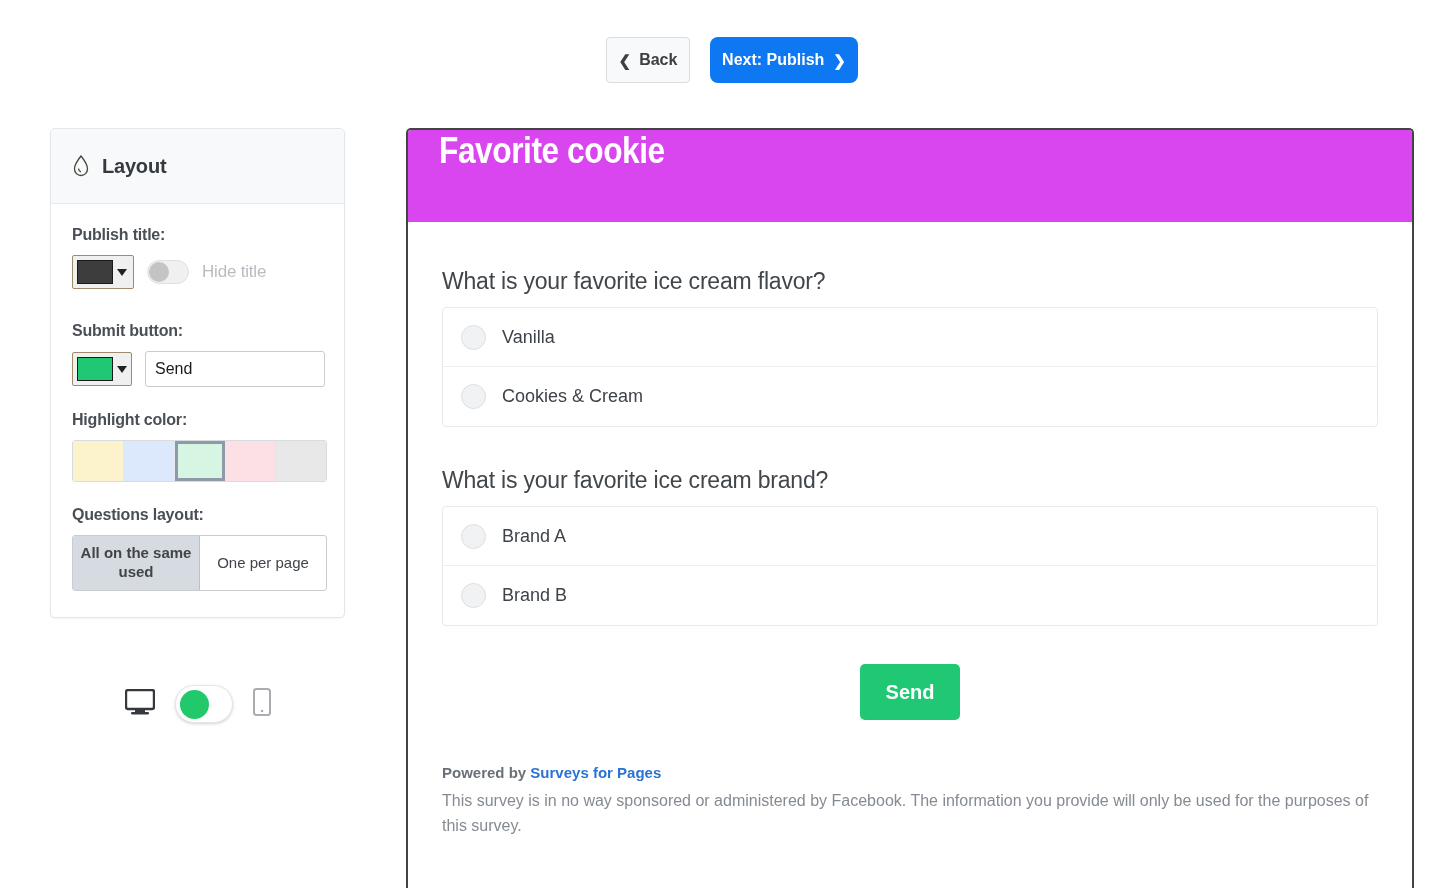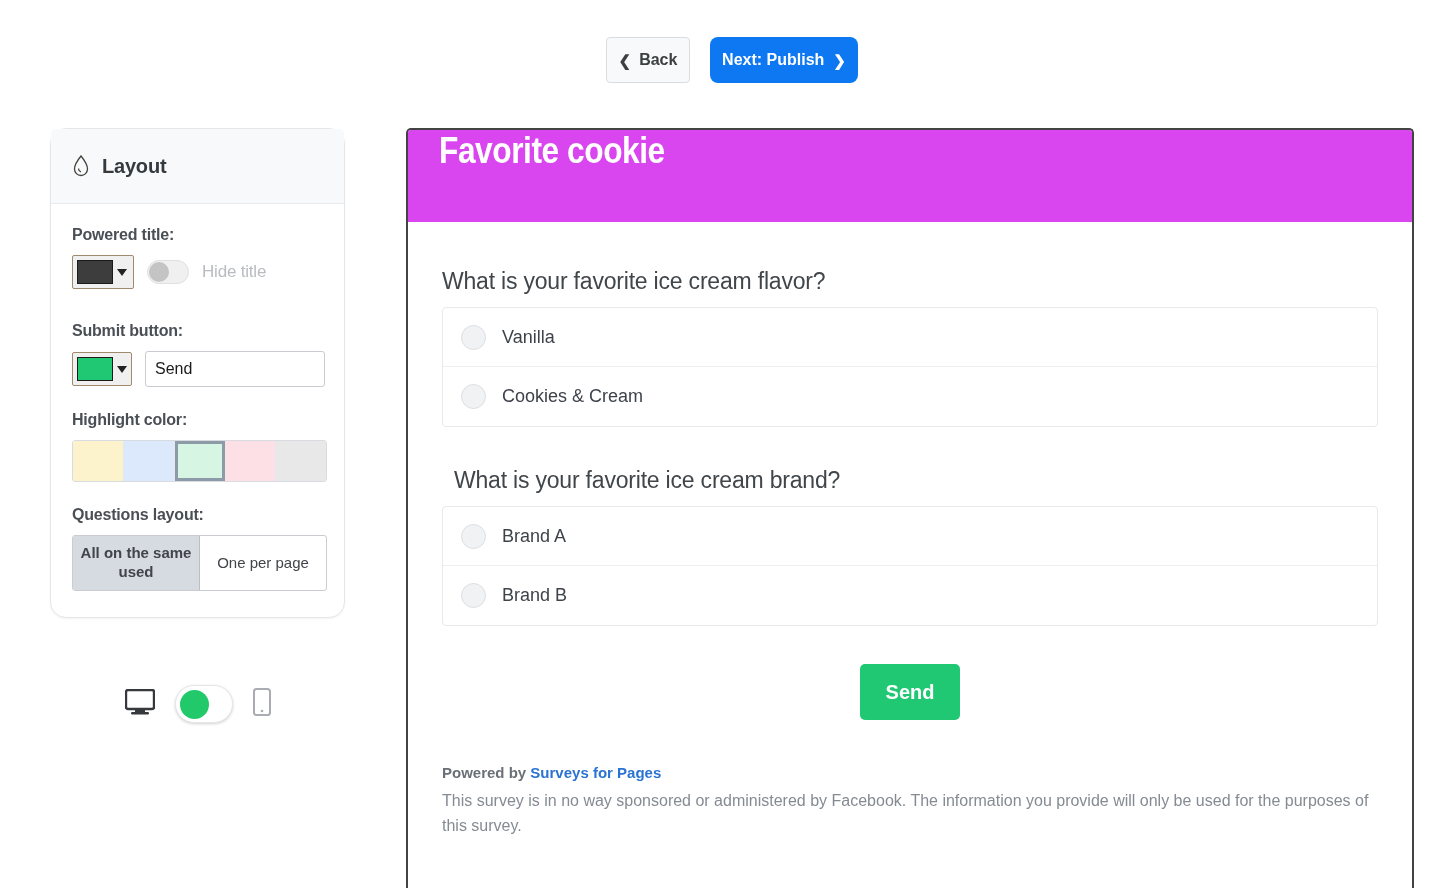--- a/index.html
+++ b/index.html
@@ -48,21 +48,21 @@
   }
   .chev { font-size: 15px; line-height: 1; }
 
   
   .sidebar {
     position: absolute;
     left: 50px; top: 128px;
     width: 295px;
     background: #ffffff;
     border: 1px solid #e4e7ea;
-    border-radius: 16px;
+    border-radius: 5px;
     box-shadow: 0 1px 2px rgba(0,0,0,.05);
   }
   .sb-head {
     height: 75px;
     background: #f7f9fb;
     border-bottom: 1px solid #e9ecef;
     border-radius: 5px 5px 0 0;
     display: flex; align-items: center;
     padding-left: 21px;
     gap: 12px;
@@ -326,21 +326,21 @@
       <svg class="drop-icon" viewBox="0 0 18 22">
         <path d="M9 1 C9 1 2.5 9 2.5 14 A6.5 6.5 0 0 0 15.5 14 C15.5 9 9 1 9 1 Z" fill="none" stroke="#46423c" stroke-width="1.3"></path>
         <path d="M6.6 13.6 C6.6 15.4 7.6 16.6 9 16.9" fill="none" stroke="#46423c" stroke-width="1.1"></path>
       </svg>
     </span>
     <span class="sb-head-title">Layout</span>
   </div>
 
   <div class="sb-body">
 
-    <div class="field-label">Powered title:</div>
+    <div class="field-label">Publish title:</div>
     <div class="row" style="margin-bottom:33px;">
       <div class="colorpick">
         <span class="cp-swatch" style="background:#3d3d3d;"></span>
         <span class="cp-caret"></span>
       </div>
       <div class="toggle">
         <span class="knob"></span>
       </div>
       <span class="toggle-label">Hide title</span>
     </div>
@@ -404,21 +404,21 @@
       <div class="option">
         <span class="radio"></span>
         <span class="opt-label">Vanilla</span>
       </div>
       <div class="option">
         <span class="radio"></span>
         <span class="opt-label">Cookies &amp; Cream</span>
       </div>
     </div>
 
-    <div class="question" style="margin-top:40px;margin-left:12px;">What is your favorite ice cream brand?</div>
+    <div class="question" style="margin-top:40px;">What is your favorite ice cream brand?</div>
     <div class="options">
       <div class="option">
         <span class="radio"></span>
         <span class="opt-label">Brand A</span>
       </div>
       <div class="option">
         <span class="radio"></span>
         <span class="opt-label">Brand B</span>
       </div>
     </div>

